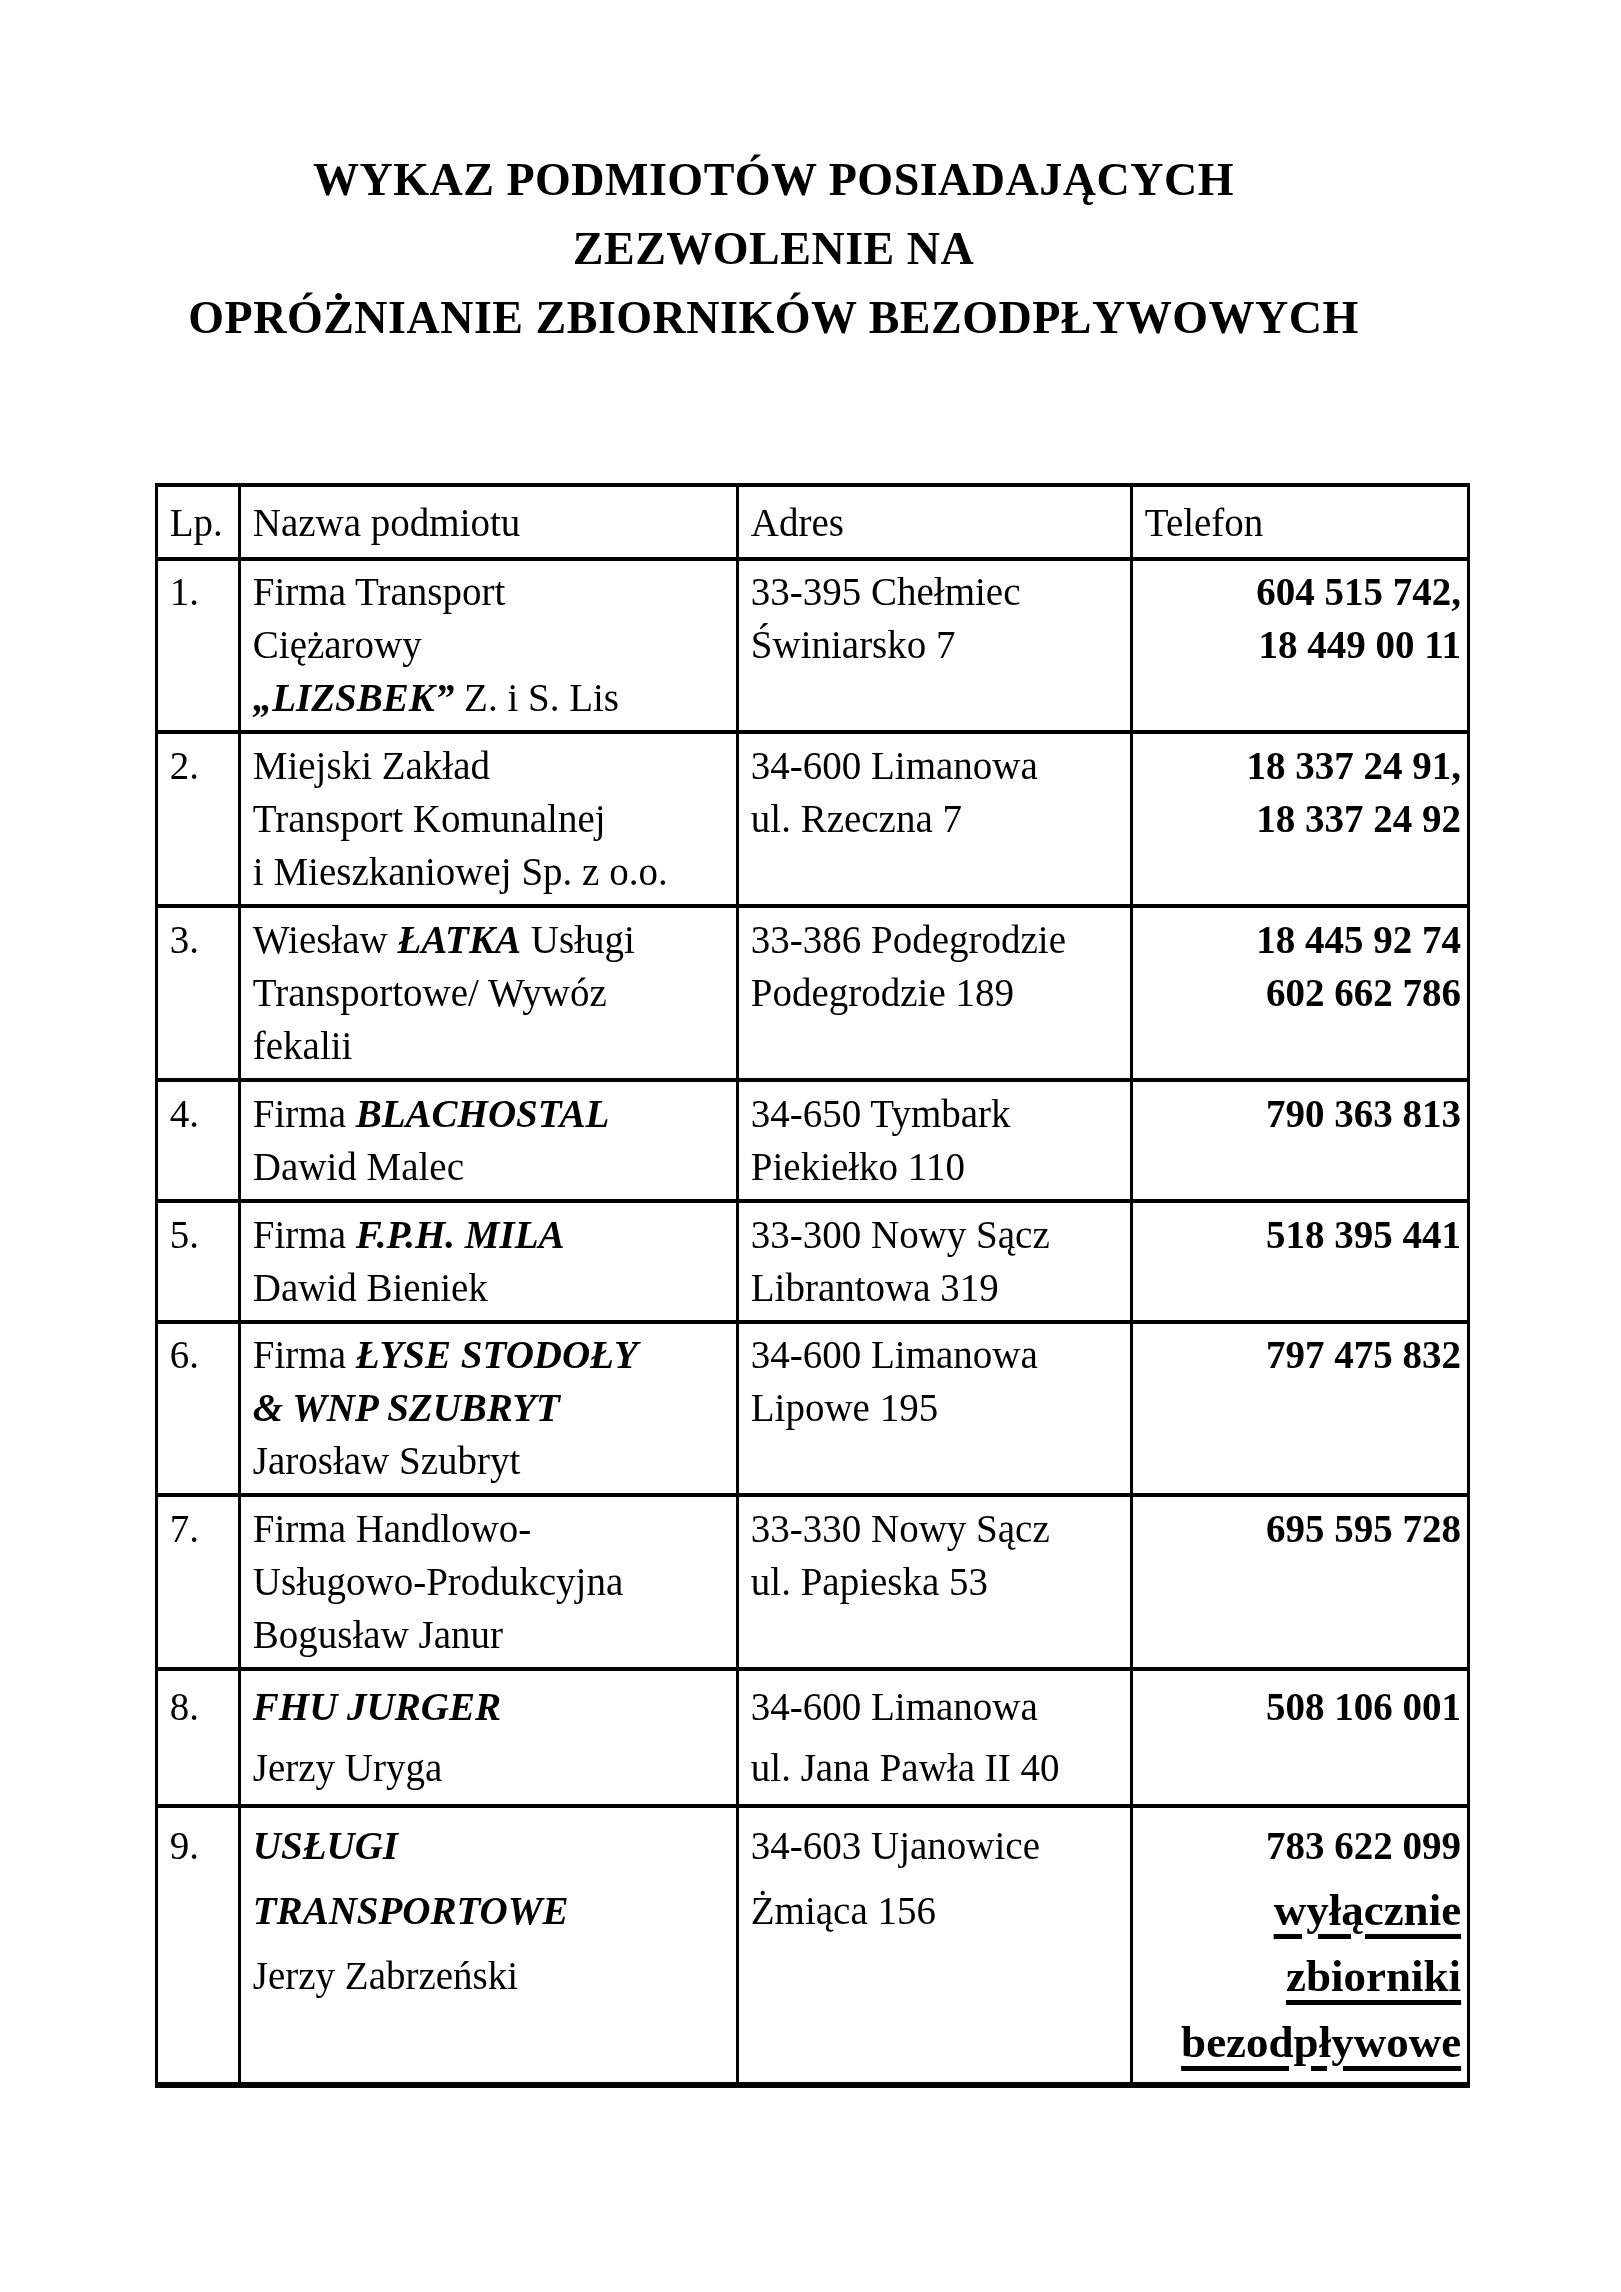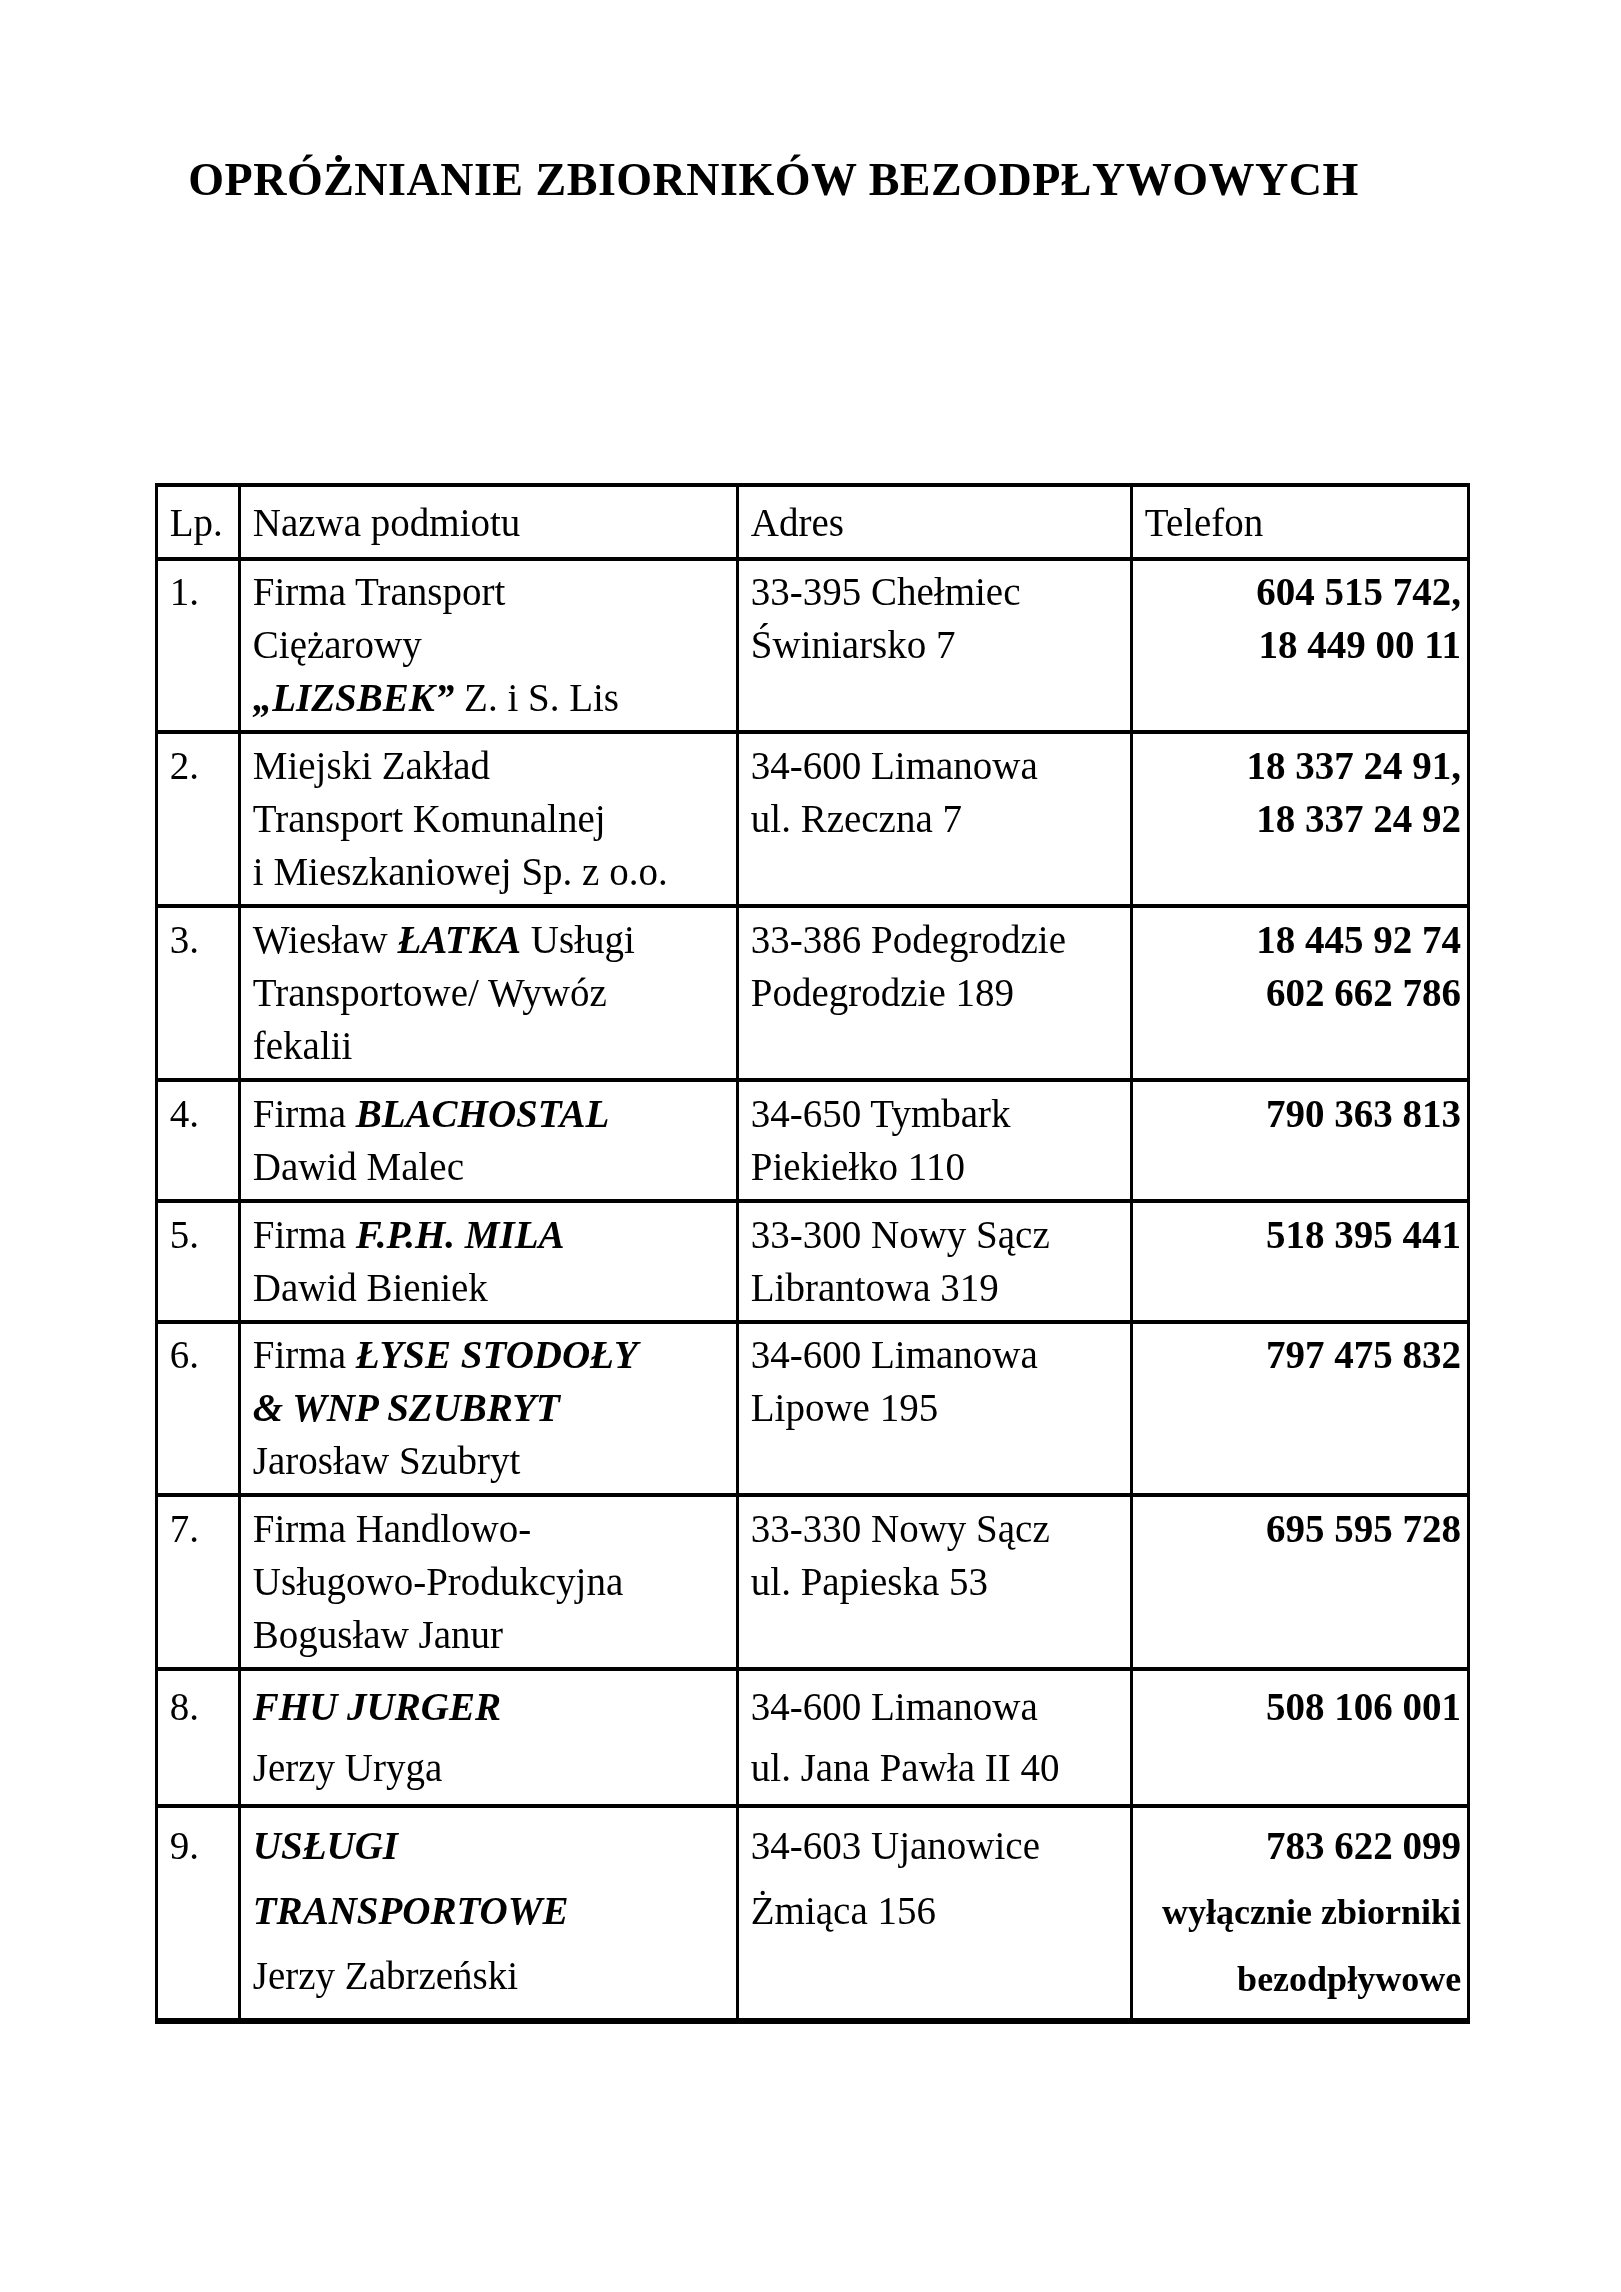--- a/index.html
+++ b/index.html
@@ -63,34 +63,36 @@
     padding-bottom: 7.8px;
     margin-left: 8px;
   }
   td.col-phone {
     font-weight: bold;
     padding-left: 15.7px;
     text-align: right;
   }
   .b { font-weight: bold; font-style: italic; }
   .u {
+    text-decoration: underline;
     text-decoration-thickness: 4.9px;
     text-underline-offset: 8.8px;
-    font-size: 36px;
+    font-size: 45px;
   }
   
   tbody tr:nth-child(8) td { line-height: 61px; }
   tbody tr:nth-child(9) td { line-height: 65px; }
 </style>
 </head>
 <body>
 
 <div class="page">
 
   <div class="doc-title">
+    <div>WYKAZ PODMIOTÓW POSIADAJĄCYCH ZEZWOLENIE NA</div>
     <div>OPRÓŻNIANIE ZBIORNIKÓW BEZODPŁYWOWYCH</div>
   </div>
 
   <table class="doc-table">
     <colgroup>
       <col class="c-lp">
         <col class="c-name">
         <col class="c-addr">
         <col class="c-phone">
     </colgroup>

